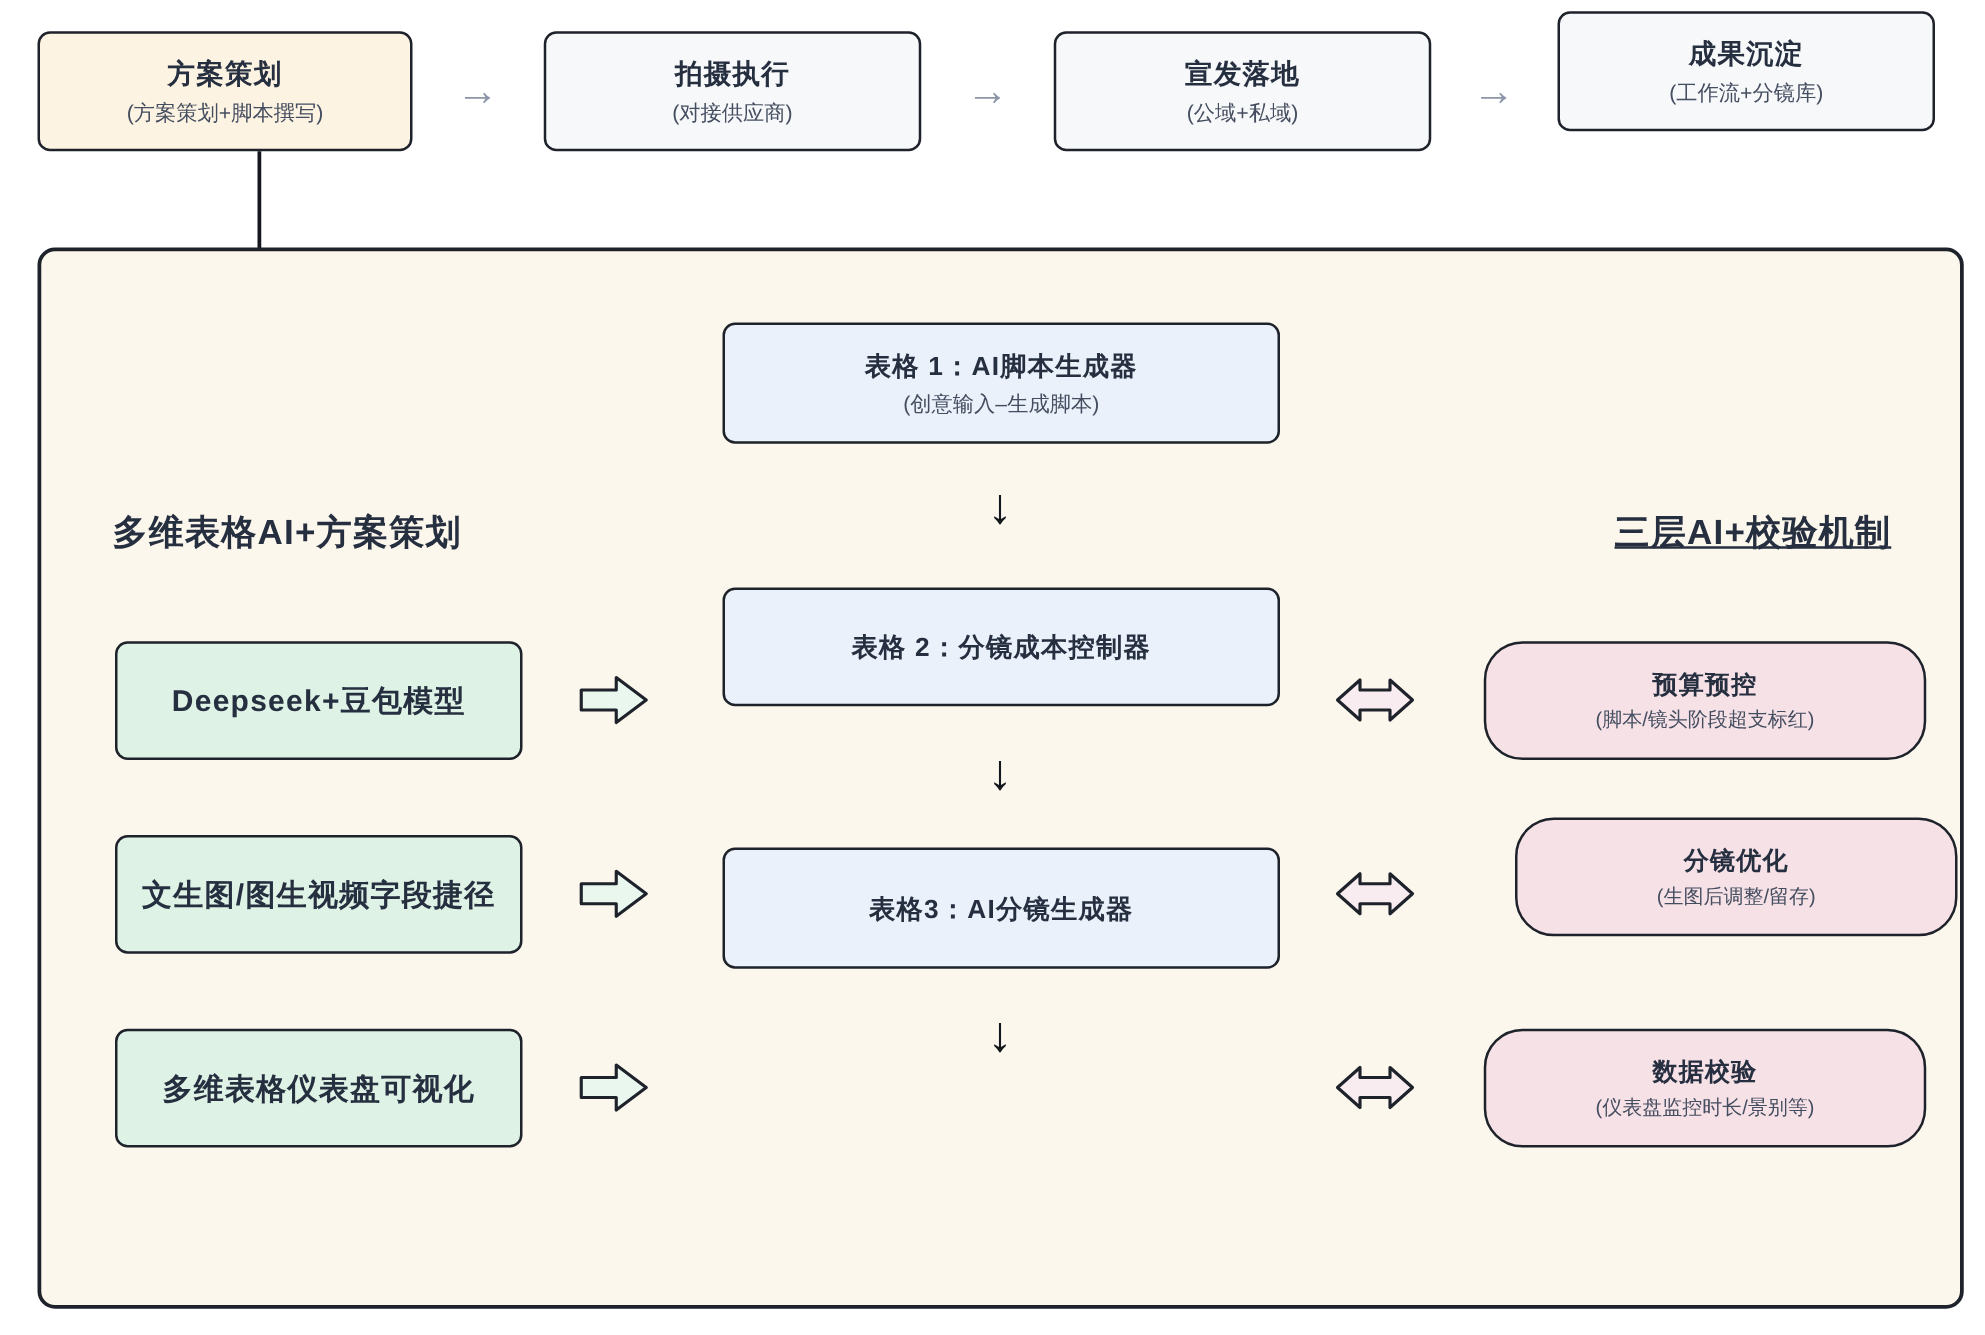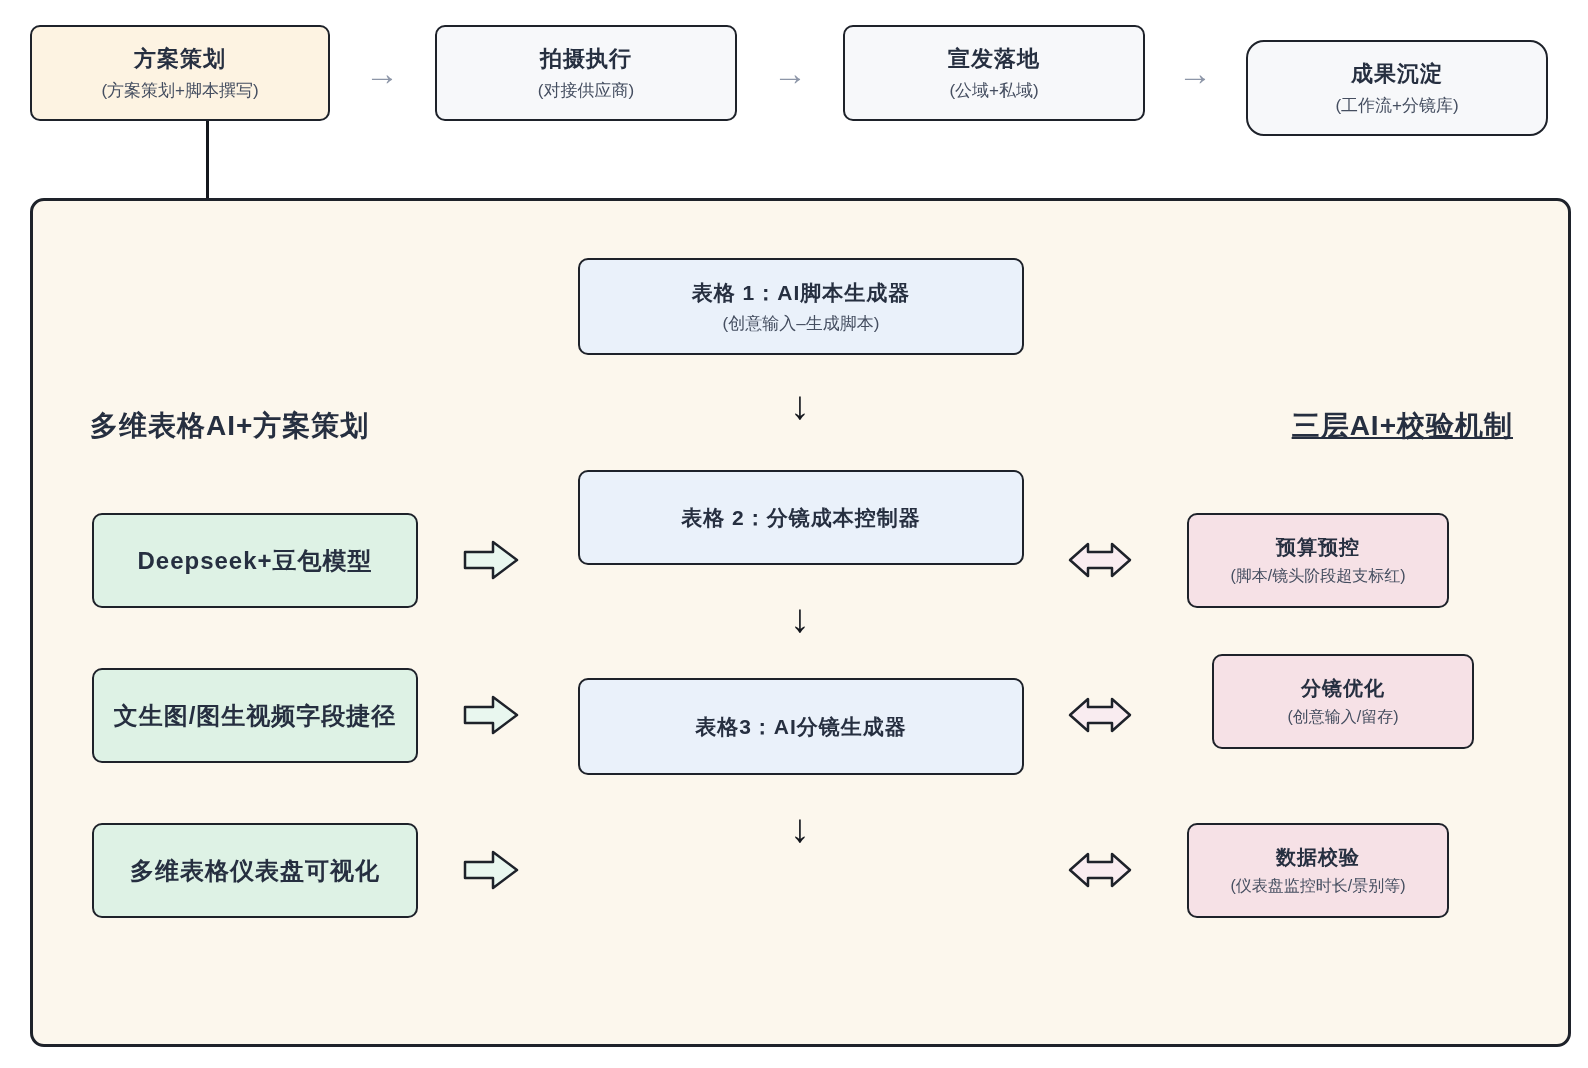--- a/index.html
+++ b/index.html
@@ -39,21 +39,21 @@
     border-top:24px solid var(--connector_color,#14171d);
   }
   .heading{
     position:absolute;font-size:28px;line-height:34px;font-weight:bold;
     color:var(--title_text,#262f40);letter-spacing:1px;
   }
   .table-box{left:578px;width:446px;background:var(--table_bg,#eaf1fa);}
   .table-box .node-title{font-size:21px;}
   .feature-box{left:92px;width:326px;height:95px;background:var(--feature_bg,#def2e5);}
   .feature-box .node-title{font-size:24px;}
-  .check-box{left:1187px;width:262px;height:95px;background:var(--check_bg,#f6e1e6);}
+  .check-box{left:1187px;width:354px;height:95px;background:var(--check_bg,#f6e1e6);border-radius:31px;}
   .check-box .node-title{font-size:20px;}
   .check-box .node-sub{font-size:16px;}
   .down-arrow{
     position:absolute;left:775px;width:50px;text-align:center;
     font-size:40px;line-height:44px;font-weight:bold;
     color:var(--connector_color,#14171d);
   }
   .block-arrow{position:absolute;overflow:visible;}
   .block-arrow polygon{
     stroke:var(--border,#1e222a);stroke-width:2.5;stroke-linejoin:round;
@@ -74,21 +74,21 @@
   <div class="node stage" style="left:435px;top:25px;width:302px;height:96px;">
     <div class="node-title">拍摄执行</div>
     <div class="node-sub">(对接供应商)</div>
   </div>
   <div class="flow-arrow" style="left:760px;top:54px;">→</div>
   <div class="node stage" style="left:843px;top:25px;width:302px;height:96px;">
     <div class="node-title">宣发落地</div>
     <div class="node-sub">(公域+私域)</div>
   </div>
   <div class="flow-arrow" style="left:1165px;top:54px;">→</div>
-  <div class="node stage" style="left:1246px;top:40px;width:302px;height:96px;border-radius:18px;">
+  <div class="node stage" style="left:1246px;top:9px;width:302px;height:96px;">
     <div class="node-title">成果沉淀</div>
     <div class="node-sub">(工作流+分镜库)</div>
   </div>
 
   <div class="conn" style="left:206px;top:121px;width:3px;height:85px;"></div>
   <div class="conn" style="left:206px;top:203px;width:500px;height:3px;"></div>
   <div class="conn-head" style="left:695px;top:205px;"></div>
 
   <div class="panel"></div>
 
@@ -139,21 +139,21 @@
   <div class="node check-box" style="top:513px;">
     <div class="node-title">预算预控</div>
     <div class="node-sub">(脚本/镜头阶段超支标红)</div>
   </div>
 
   <svg class="block-arrow double" viewBox="0 0 64 42" style="left:1068px;top:694px;width:64px;height:42px;">
     <polygon points="2,21 20,5 20,13 44,13 44,5 62,21 44,37 44,29 20,29 20,37"></polygon>
   </svg>
   <div class="node check-box" style="top:654px;margin-left:25px;">
     <div class="node-title">分镜优化</div>
-    <div class="node-sub">(创意输入/留存)</div>
+    <div class="node-sub">(生图后调整/留存)</div>
   </div>
 
   <svg class="block-arrow double" viewBox="0 0 64 42" style="left:1068px;top:849px;width:64px;height:42px;">
     <polygon points="2,21 20,5 20,13 44,13 44,5 62,21 44,37 44,29 20,29 20,37"></polygon>
   </svg>
   <div class="node check-box" style="top:823px;">
     <div class="node-title">数据校验</div>
     <div class="node-sub">(仪表盘监控时长/景别等)</div>
   </div>
 

